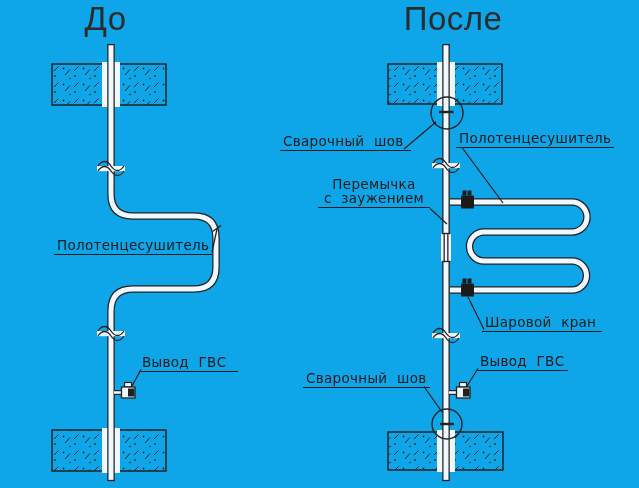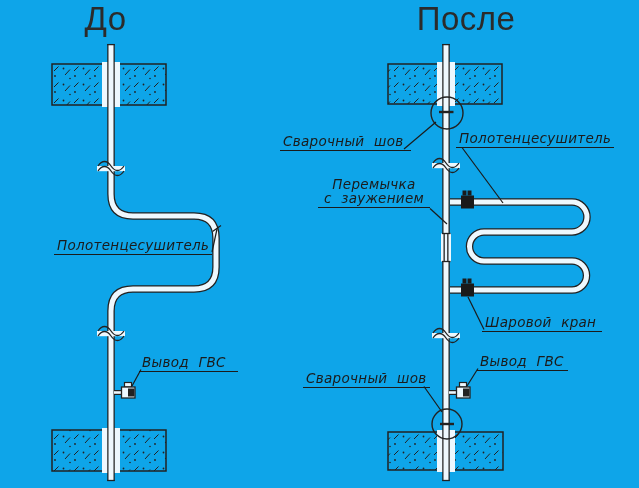--- a/index.html
+++ b/index.html
@@ -12,39 +12,38 @@
   }
   #canvas svg{position:absolute;left:0;top:0;}
   .ttl{
     position:absolute;
     font-family:"Liberation Sans",sans-serif;
     font-size:33px;font-weight:500;letter-spacing:.5px;
     color:#2b2b2b;text-align:center;line-height:1.1;
   }
   .lbl{
     position:absolute;
-    font-style:italic;
     font-size:13.5px;line-height:1.05;
     letter-spacing:.3px;word-spacing:5px;
     color:#1b1b1b;
     border-bottom:1.4px solid #1b1b1b;
     padding:0 3px 2px;
     white-space:nowrap;
   }
   .lbl .ln{display:block;line-height:14px;}
   #lb1{left:54px;top:238px;}
   #lb2{left:139px;top:355px;padding-right:12px;}
   #lb3{left:280px;top:134px;padding-right:8px;}
   #lb4{left:456px;top:131px;}
   #lb5{left:318px;top:177px;width:112px;text-align:center;padding:0 0 2px;}
   #lb6{left:482px;top:315px;padding-right:6px;}
   #lb7{left:477px;top:354px;padding-right:4px;}
   #lb8{left:303px;top:371px;padding-right:4px;}
   #t1{left:58px;top:1px;width:95px;}
-  #t2{left:406px;top:1px;width:120px;}
+  #t2{left:393px;top:1px;width:120px;}
 </style>
 </head>
 <body>
 
 <div id="canvas">
 
   <svg width="639" height="488" viewBox="0 0 639 488">
     <defs>
       <pattern id="concrete" width="20" height="16" patternUnits="userSpaceOnUse">
         <circle cx="3.5" cy="4.5" r="0.9" fill="#222"></circle>

